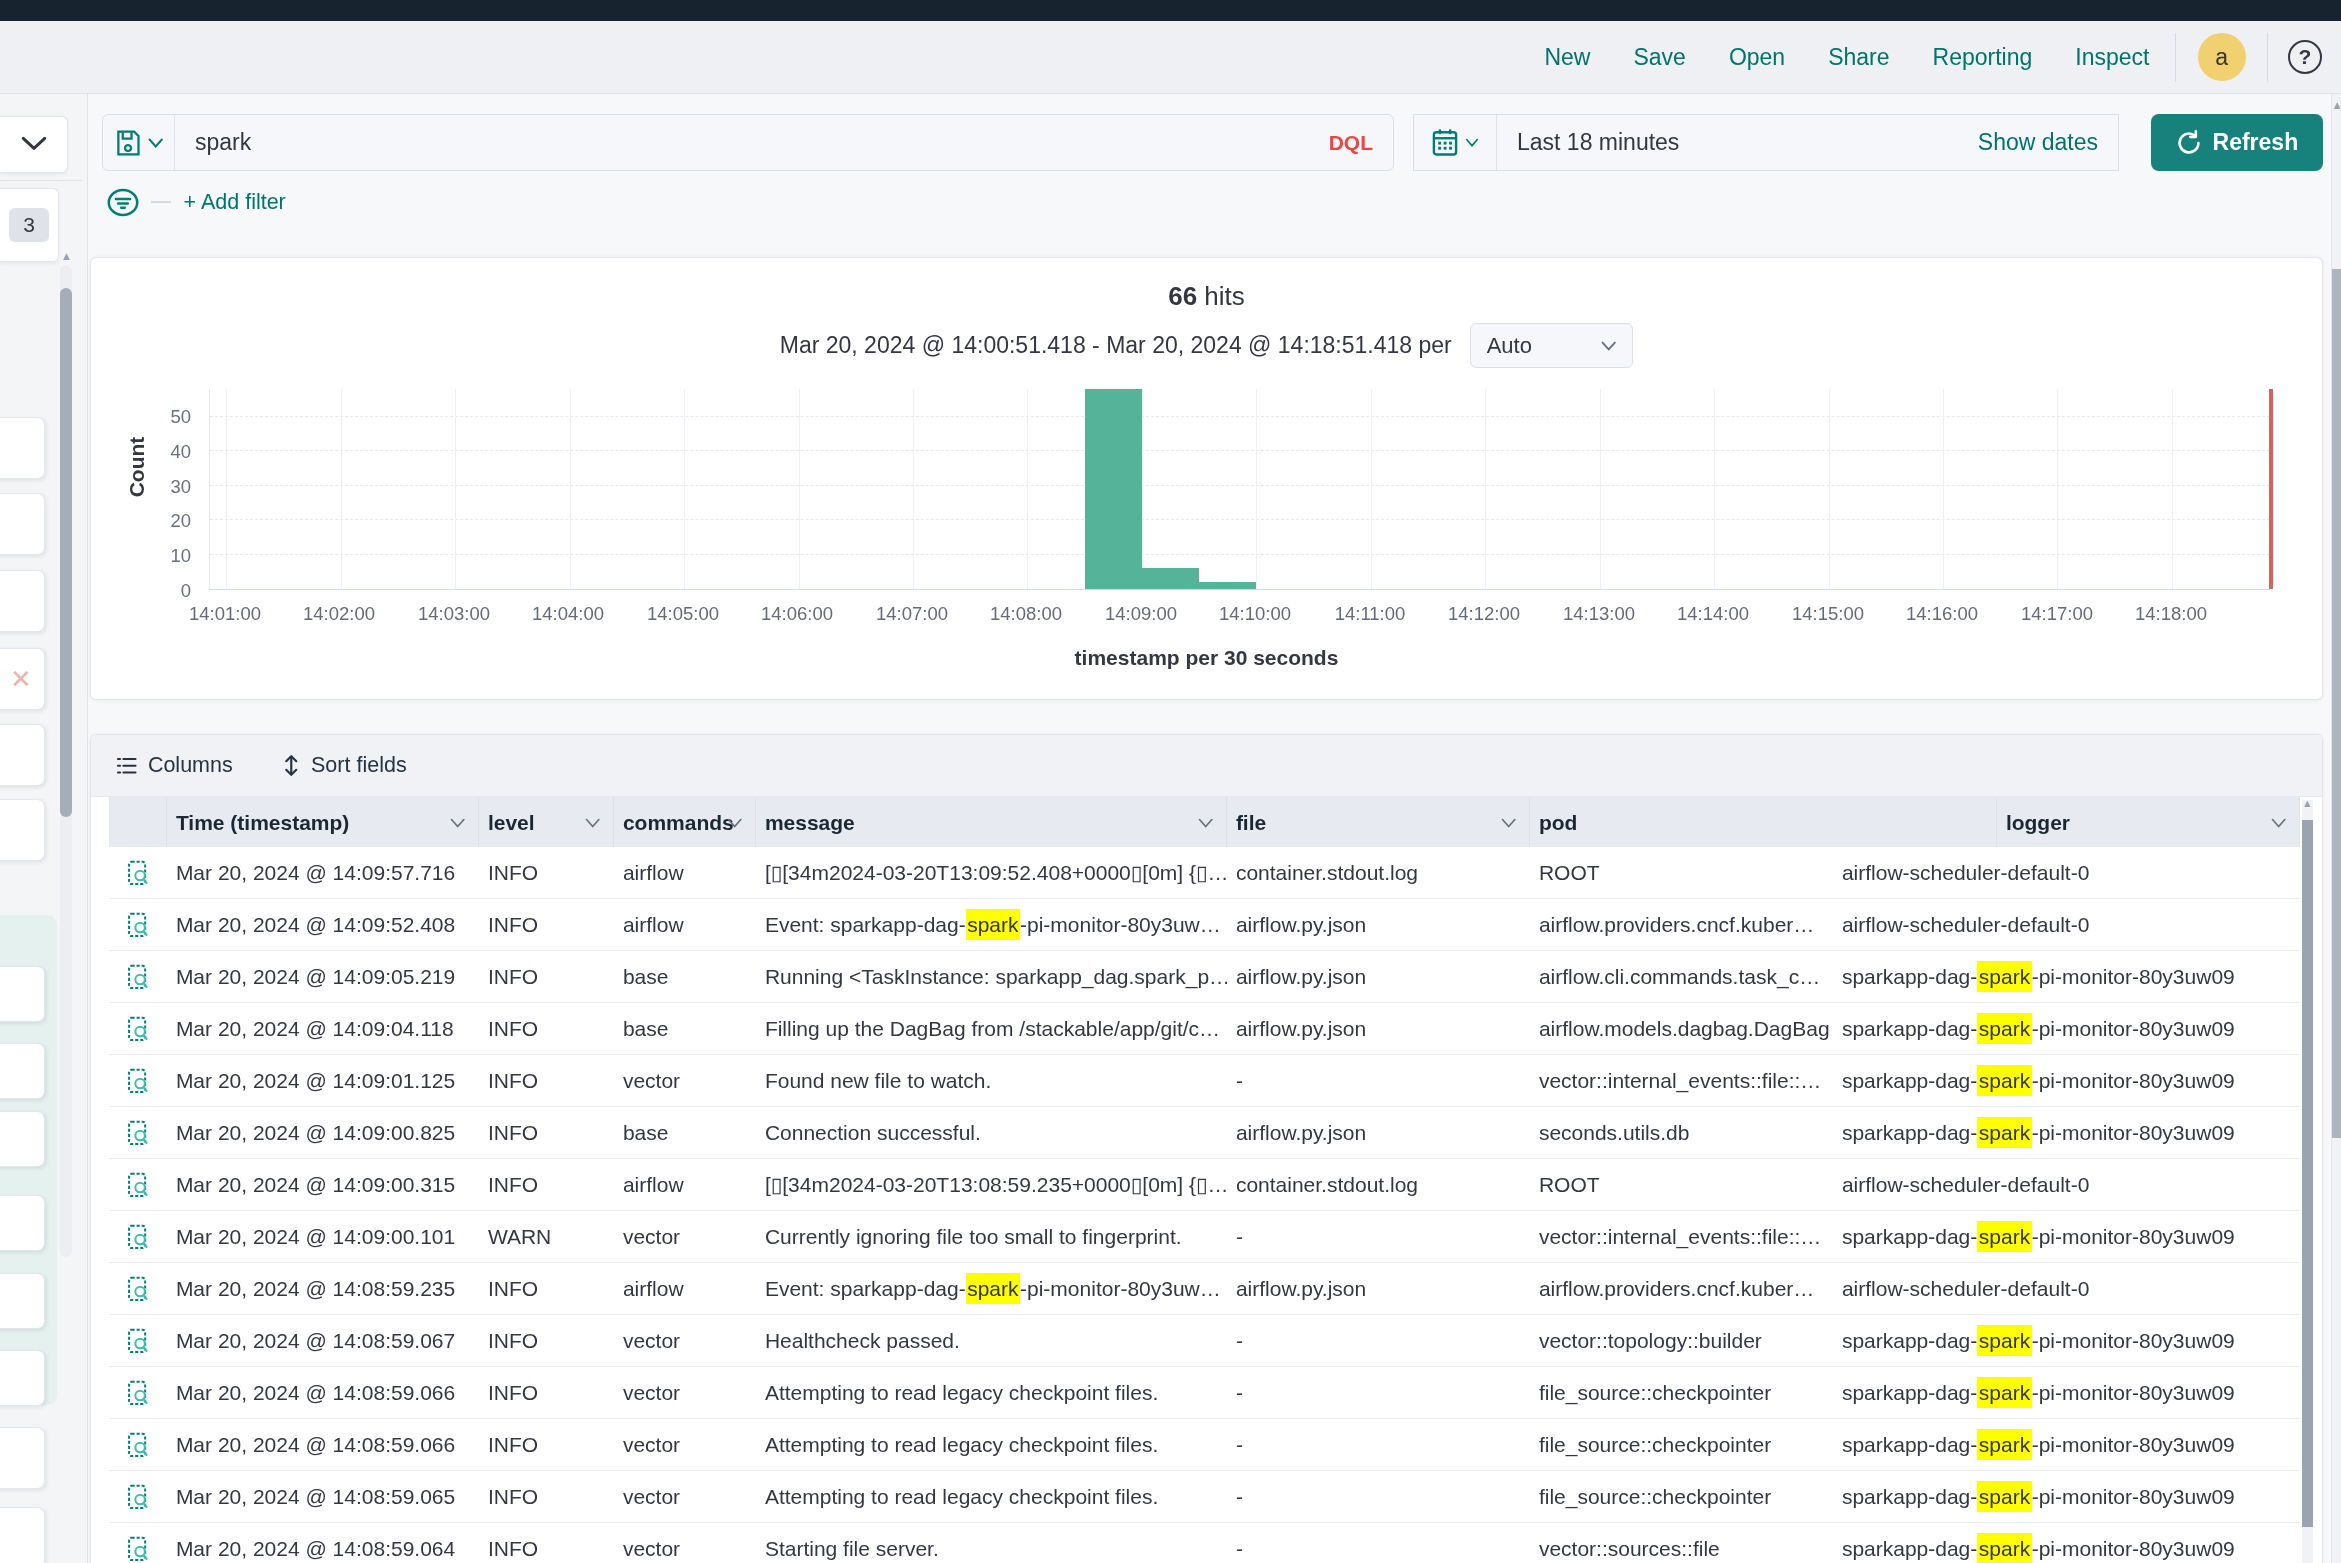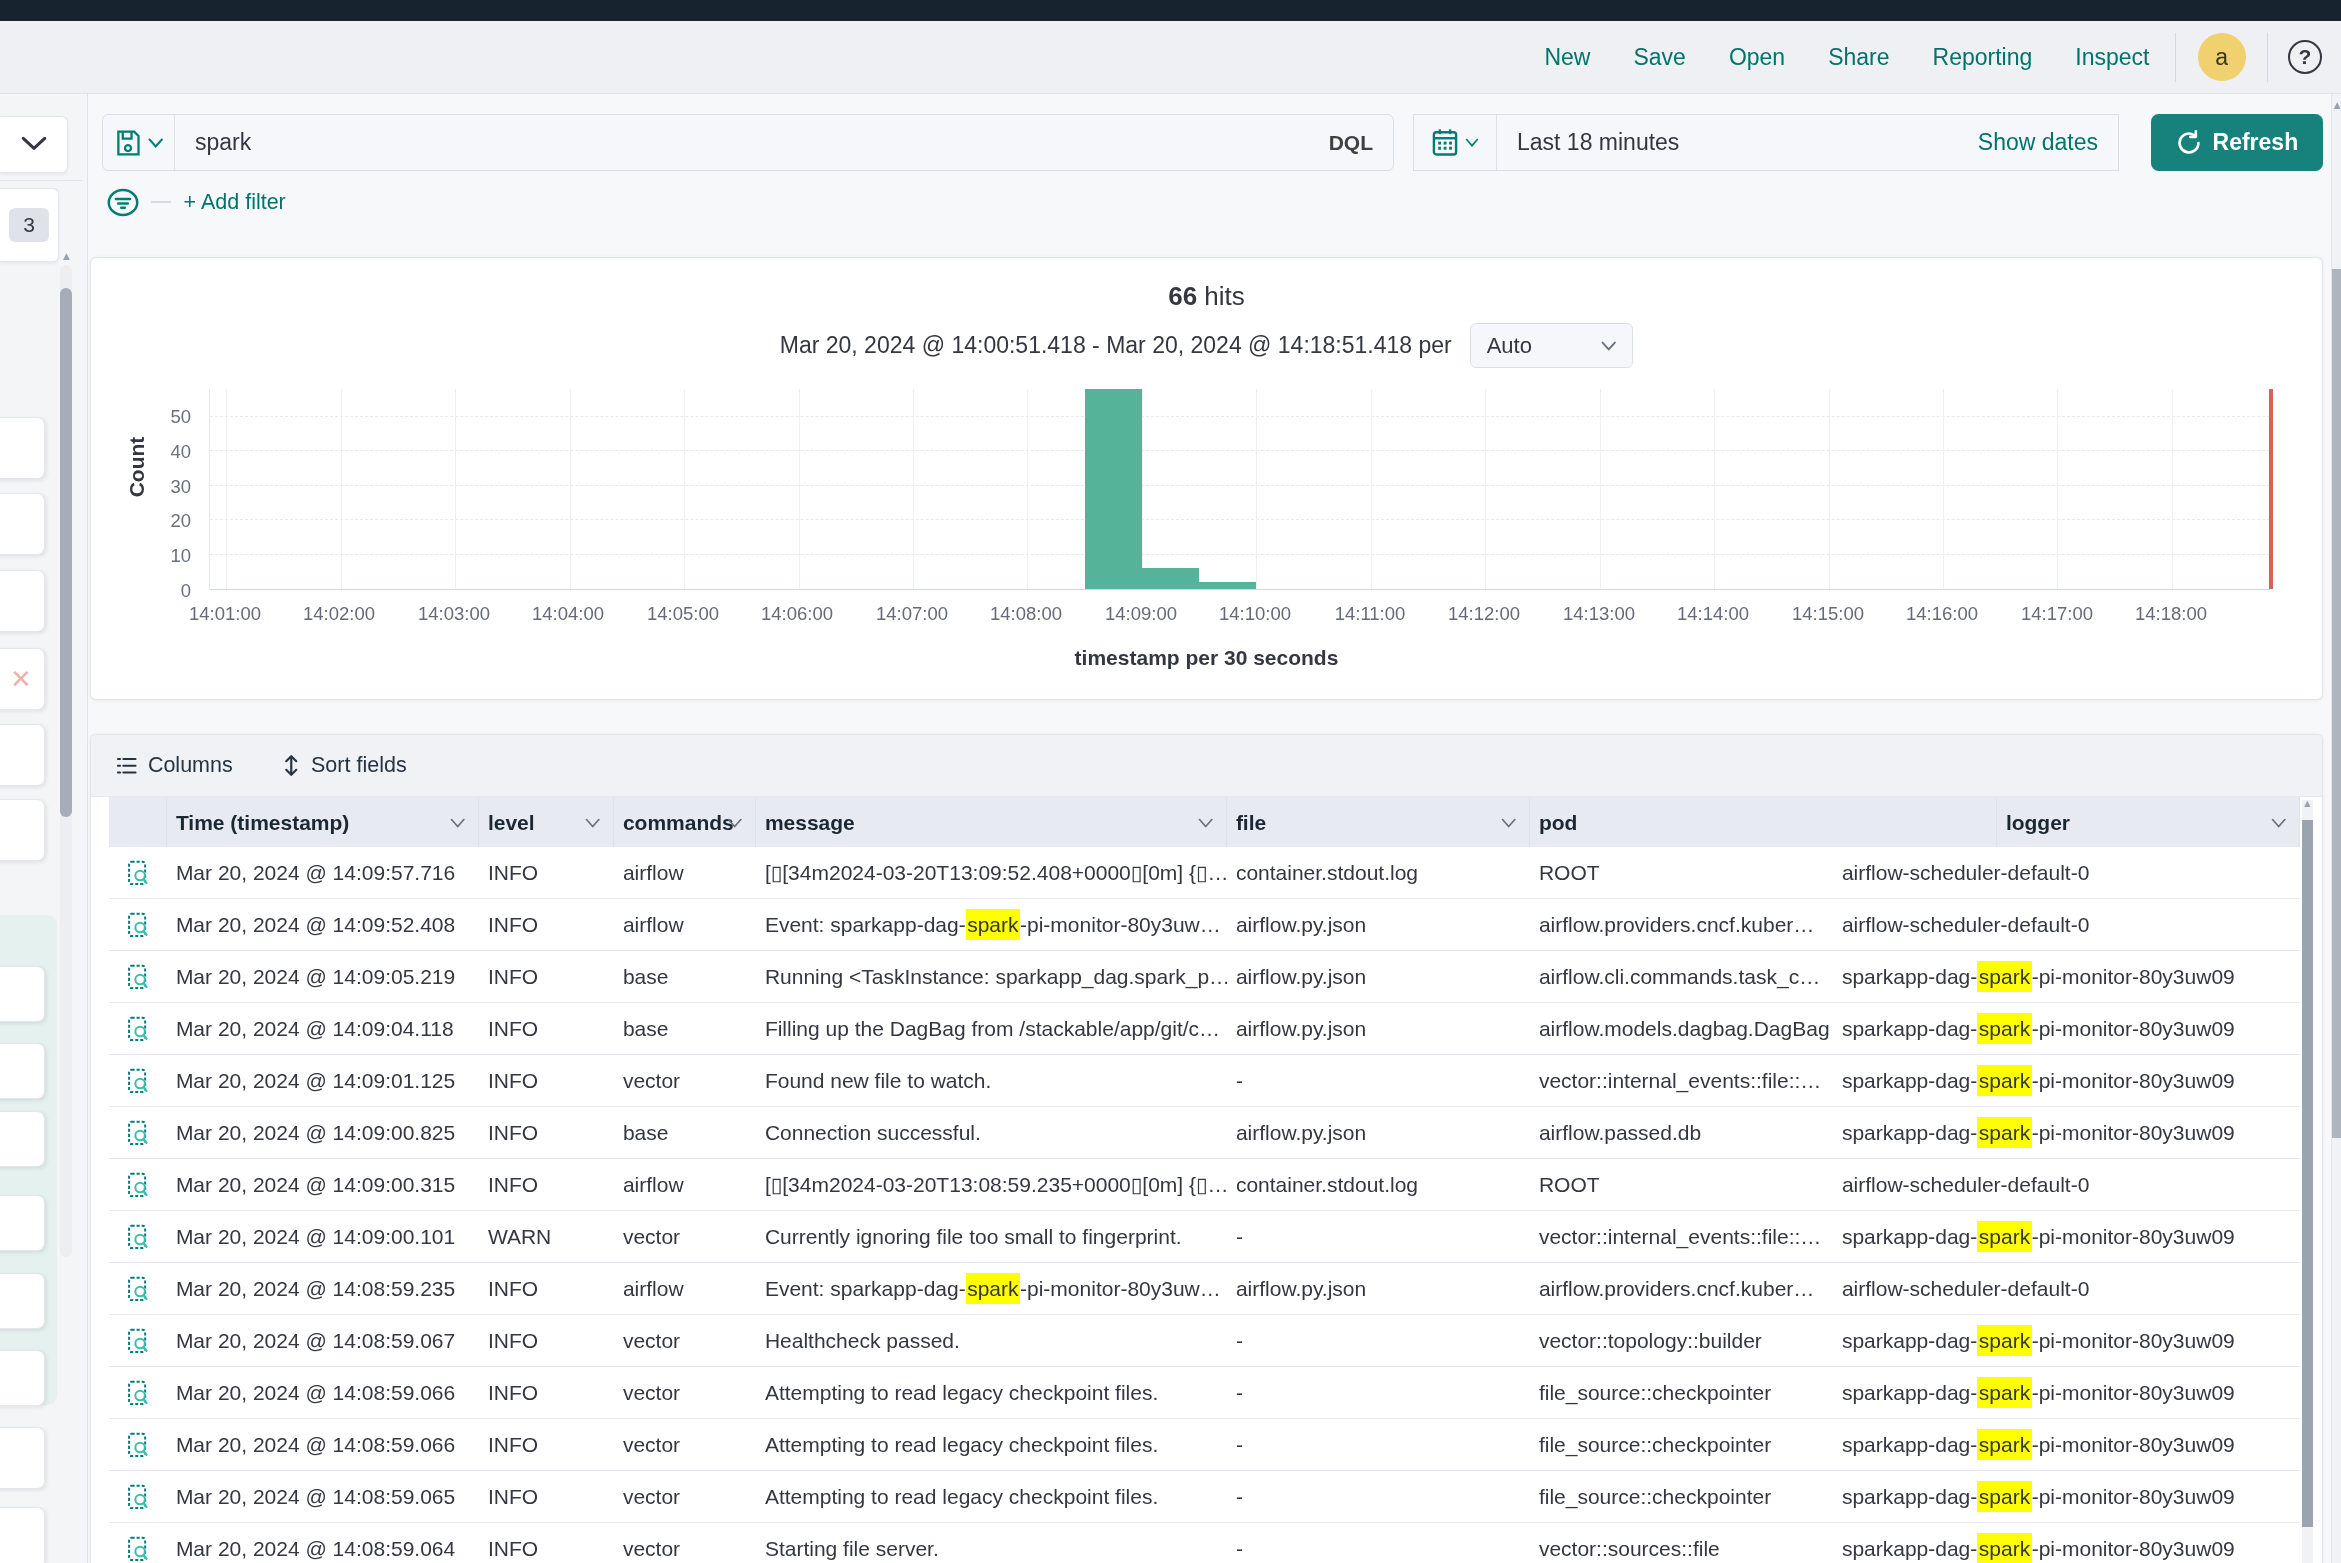--- a/index.html
+++ b/index.html
@@ -32,21 +32,21 @@
   .rail-group { position:absolute; left:-10.8px; width:68px; background:#e4f1ee; border-radius:9.2px; }
   .x-glyph { color:#eeb1ac; font-size:26px; line-height:1; }
   .rail-scroll { position:absolute; left:60px; top:171px; width:11.5px; height:992px; background:#eceef1; border-radius:6.2px; }
   .rail-scroll .arrow { position:absolute; left:0.8px; top:-15.4px; color:#98a2b3; font-size:11.5px; }
   .rail-scroll .thumb { position:absolute; left:0; top:23px; width:11.5px; height:529px; background:#a6adb9; border-radius:6.2px; }
   .querybar { position:absolute; left:102px; top:114px; width:1292px; height:57px; background:#f5f7fa;
               border:0.8px solid #d9dfe9; border-radius:6.2px; display:flex; align-items:center; }
   .querybar .seg-left { width:72px; height:100%; border-right:0.8px solid #dde2ea; display:flex; align-items:center; justify-content:center; gap:6.2px; }
   .querybar input { flex:1; border:none; outline:none; background:transparent; font-size:23px; color:#343741; padding:0 20px;
                     font-family:"Liberation Sans","DejaVu Sans",sans-serif; }
-  .querybar .lang { color:#404040; font-weight:bold; font-size:21px; padding:0 20px; }
+  .querybar .lang { color:#ef4444; font-weight:bold; font-size:21px; padding:0 20px; }
   .datebar { position:absolute; left:1413px; top:114px; width:706px; height:57px; background:#f5f7fa;
              border:0.8px solid #d9dfe9; border-radius:0; display:flex; align-items:center; }
   .datebar .seg-left { width:83px; height:100%; border-right:0.8px solid #dde2ea; display:flex; align-items:center; justify-content:center; gap:6.2px; }
   .datebar .range { font-size:23px; color:#343741; padding-left:20px; flex:1; }
   .datebar .showdates { color:#00736b; font-size:23px; padding-right:20px; white-space:nowrap; }
   .refresh-btn { position:absolute; left:2151px; top:114px; width:172px; height:57px; background:#17827c; border:none; border-radius:7.7px;
                  color:#fff; font-size:23px; font-weight:bold; display:flex; align-items:center; justify-content:center; gap:10.8px; cursor:pointer;
                  font-family:"Liberation Sans","DejaVu Sans",sans-serif; }
 
   
@@ -499,21 +499,21 @@
       </svg>
     </div>
     <div class="c" style="width: 312px;">Mar 20, 2024 @ 14:09:00.825</div>
     <div class="c" style="width: 135px;">INFO</div>
     <div class="c" style="width: 142px;">base</div>
     <div class="c" style="width: 471px;">
             <span>Connection successful.</span>
             <span></span>
           </div>
     <div class="c" style="width: 303px;">airflow.py.json</div>
-    <div class="c" style="width: 303px;">airflow.passed.db</div>
+    <div class="c" style="width: 303px;">seconds.utils.db</div>
     <div class="c" style="width: 467px;">
             <span>sparkapp-dag-</span>
             <mark>spark</mark>
             <span>-pi-monitor-80y3uw09</span>
           </div>
   </div>
 
   <div class="trow">
     <div class="c c-exp" style="width: 58px;">
       <svg width="23" height="26" viewBox="0 0 15 17">

